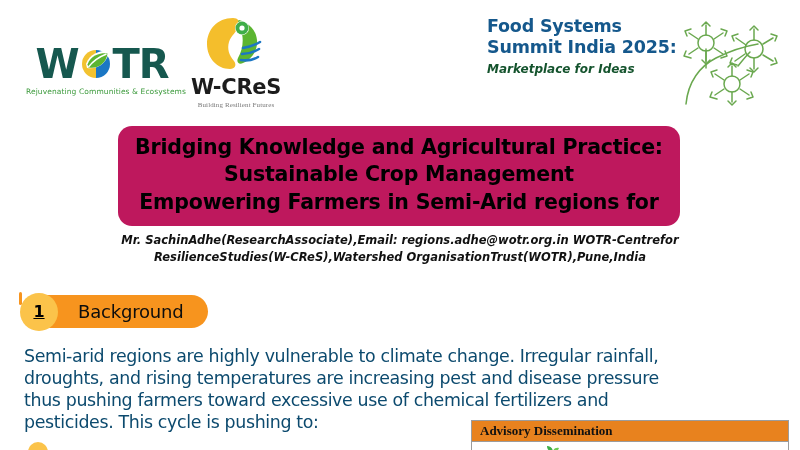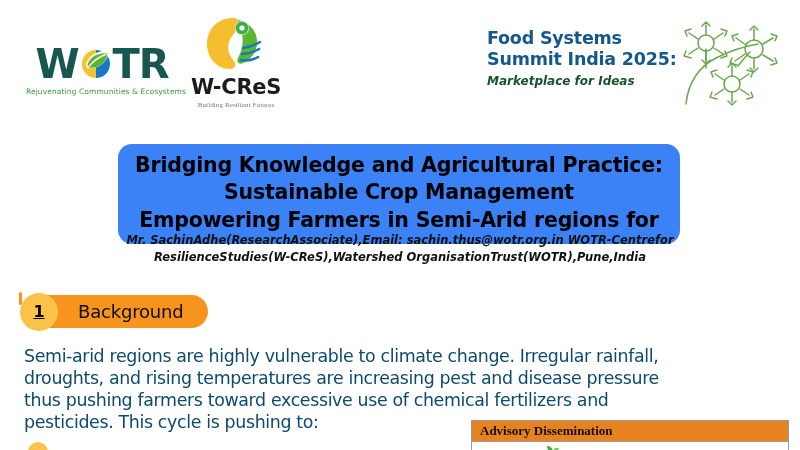--- a/index.html
+++ b/index.html
@@ -98,21 +98,21 @@
     font-family: Liberation Serif, serif;
     margin-top: 2px;
     letter-spacing: .1px;
     white-space: nowrap;
   }
 
   
   .summit {
     position: absolute;
     left: 487px;
-    top: 28px;
+    top: 16px;
     width: 190px;
   }
   .summit-l1, .summit-l2 {
     font-family: "DejaVu Sans", sans-serif;
     font-weight: bold;
     font-size: 17.5px;
     color: #15588C;
     line-height: 1.22;
     letter-spacing: -.2px;
     white-space: nowrap;
@@ -135,24 +135,23 @@
   }
 
   
   .title-banner {
     position: absolute;
     left: 118px;
     top: 126px;
     width: 562px;
     padding: 8px 14px 10px;
     box-sizing: border-box;
-    background: #3b82f6;
+    background: #be185d;
     border-radius: 14px;
     text-align: center;
-    margin-top: 18px;
   }
   .title-banner .tline {
     font-family: "DejaVu Sans", sans-serif;
     font-weight: bold;
     font-size: 20.5px;
     line-height: 1.33;
     color: #000000;
     letter-spacing: -.2px;
     white-space: nowrap;
   }
@@ -386,21 +385,21 @@
     </div>
   </div>
 
   <div class="title-banner">
     <div class="tline">Bridging Knowledge and Agricultural Practice:</div>
     <div class="tline">Sustainable Crop Management</div>
     <div class="tline">Empowering Farmers in Semi-Arid regions for</div>
   </div>
 
   <div class="authors">
-    <div class="aline">Mr. SachinAdhe(ResearchAssociate),Email: sachin.thus@wotr.org.in WOTR-Centrefor</div>
+    <div class="aline">Mr. SachinAdhe(ResearchAssociate),Email: regions.adhe@wotr.org.in WOTR-Centrefor</div>
     <div class="aline">ResilienceStudies(W-CReS),Watershed OrganisationTrust(WOTR),Pune,India</div>
   </div>
 
   <div class="edge-sliver"></div>
   <div class="section-head">
     <div class="section-bar">
       <div class="section-num">
         <span>1</span>
       </div>
       <div class="section-title">Background</div>

